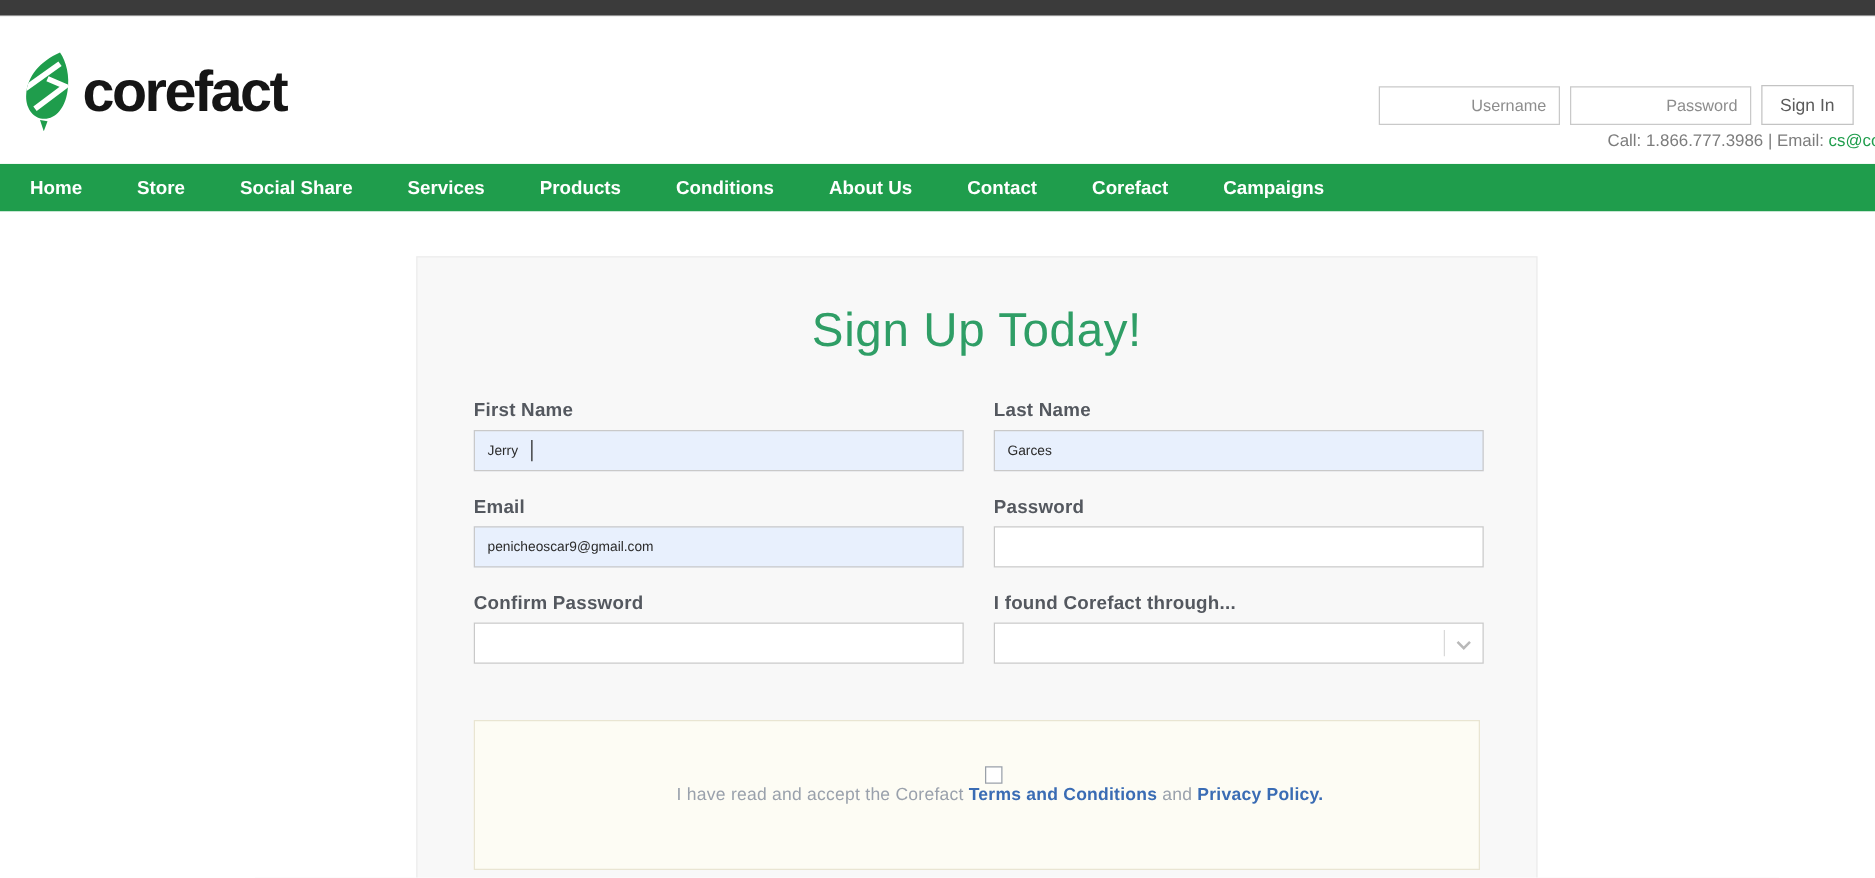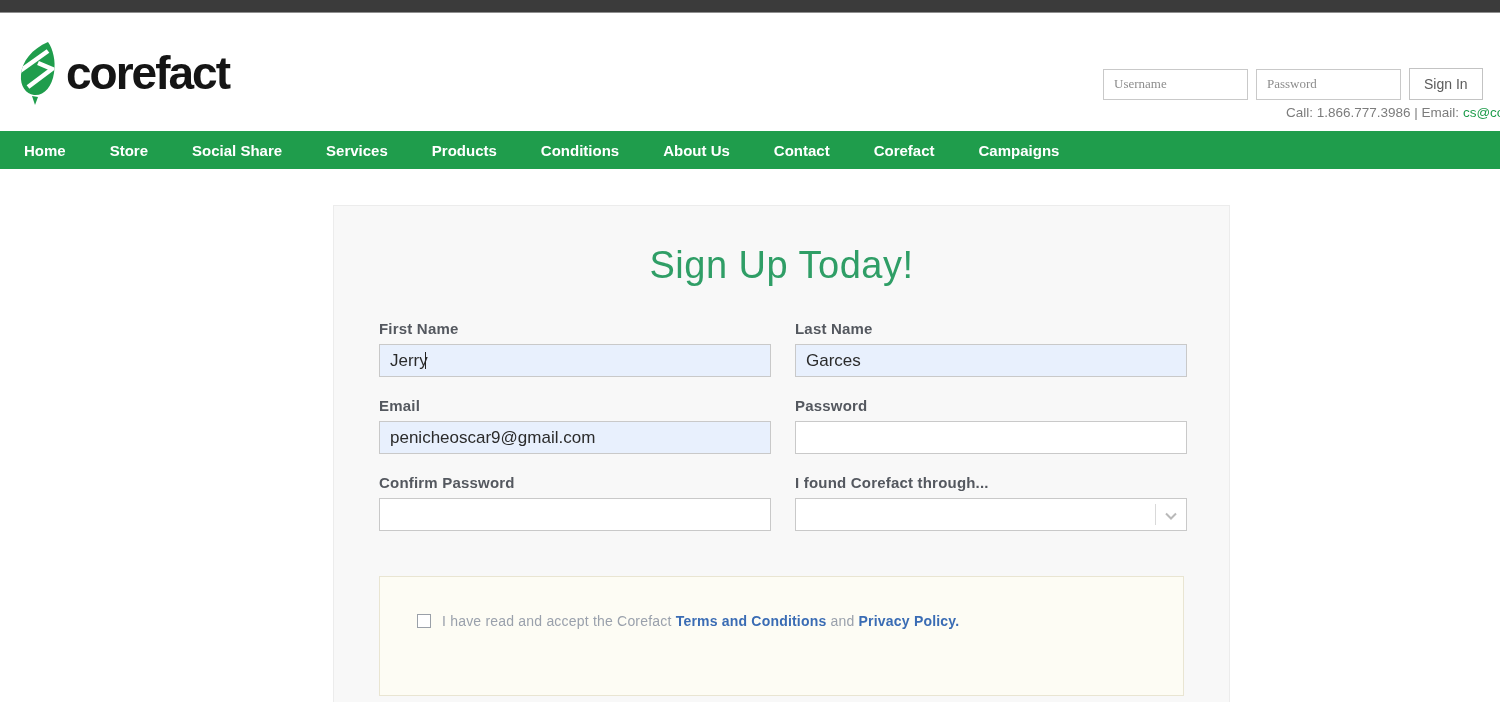--- a/index.html
+++ b/index.html
@@ -20,22 +20,22 @@
   .logo { position:absolute; left:18px; top:28px; display:flex; align-items:center; cursor:pointer; }
   .logo-icon { width:42px; height:64px; margin-right:6px; }
   .logo-text {
     font-size:46px; font-weight:700; color:#151515; letter-spacing:-2px;
     line-height:64px;
   }
 
   .auth-row { position:absolute; top:55px; left:1103px; display:flex; align-items:center; white-space:nowrap; }
   .auth-input {
     width:145px; height:31px; border:1px solid #c9c9c9; background:#fff;
-    font-family:Liberation Serif, serif;
-    font-size:13px; color:#333; padding:0 10px; margin-right:8px; outline:none;
+    font-family:Liberation Sans, sans-serif;
+    font-size:13px; color:#333; padding:0 10px; margin-right:8px; outline:none;text-align:right;
   }
   .auth-input::placeholder { color:#8d8d8d; }
   .btn-signin {
     height:32px; padding:0 14px; background:#fff; border:1px solid #c3c3c3;
     font-family:"Liberation Sans", sans-serif;
     font-size:14px; color:#5b5b5b; margin-right:20px; cursor:pointer;
   }
   .btn-signup {
     height:32px; padding:0 18px; background:#1f9d4c; border:1px solid #1f9d4c;
     font-family:"Liberation Sans", sans-serif;
@@ -71,21 +71,21 @@
     display:grid; grid-template-columns:392px 392px; column-gap:24px;
   }
   .field-group { margin-bottom:20px; }
   .field-label {
     display:block; font-size:15px; font-weight:700; color:#54585f;
     margin-bottom:7px; letter-spacing:0.2px;
   }
   .text-input {
     width:100%; height:33px; border:1px solid #c9c9c9; background:#ffffff;
     font-family:"Liberation Sans", sans-serif;
-    font-size:17px; color:#2b2b2b; padding:12px 10px; outline:none;
+    font-size:11px; color:#2b2b2b; padding:12px 10px; outline:none;
   }
   .text-input.autofill { background:#e8f0fd; }
 
   .input-wrap { position:relative; }
   .caret {
     position:absolute; left:46px; top:8px; width:1px; height:17px; background:#222;
   }
 
   .select-box {
     position:relative; width:100%; height:33px; border:1px solid #c9c9c9;
@@ -97,21 +97,21 @@
   .select-chevron {
     position:absolute; right:7px; top:9px; width:16px; height:16px; color:#b9b9b9;
   }
 
   
   .terms-box {
     margin:25px 45px 0 45px; height:120px;
     background:#fdfcf4; border:1px solid #e9e5d2;
     padding:36px 0 0 37px;
   }
-  .terms-row { display:flex; align-items:center; }
+  .terms-row { display:flex; align-items:center;flex-direction:column; }
   .checkbox {
     width:14px; height:14px; border:1px solid #9aa0a8; background:#ffffff;
     margin-right:11px; flex:none; cursor:pointer;
   }
   .terms-text { font-size:14px; color:#9aa1ac; letter-spacing:0.2px; }
   .terms-text a { color:#3a6cb4; font-weight:700; text-decoration:none; }
 </style>
 </head>
 <body>
 

